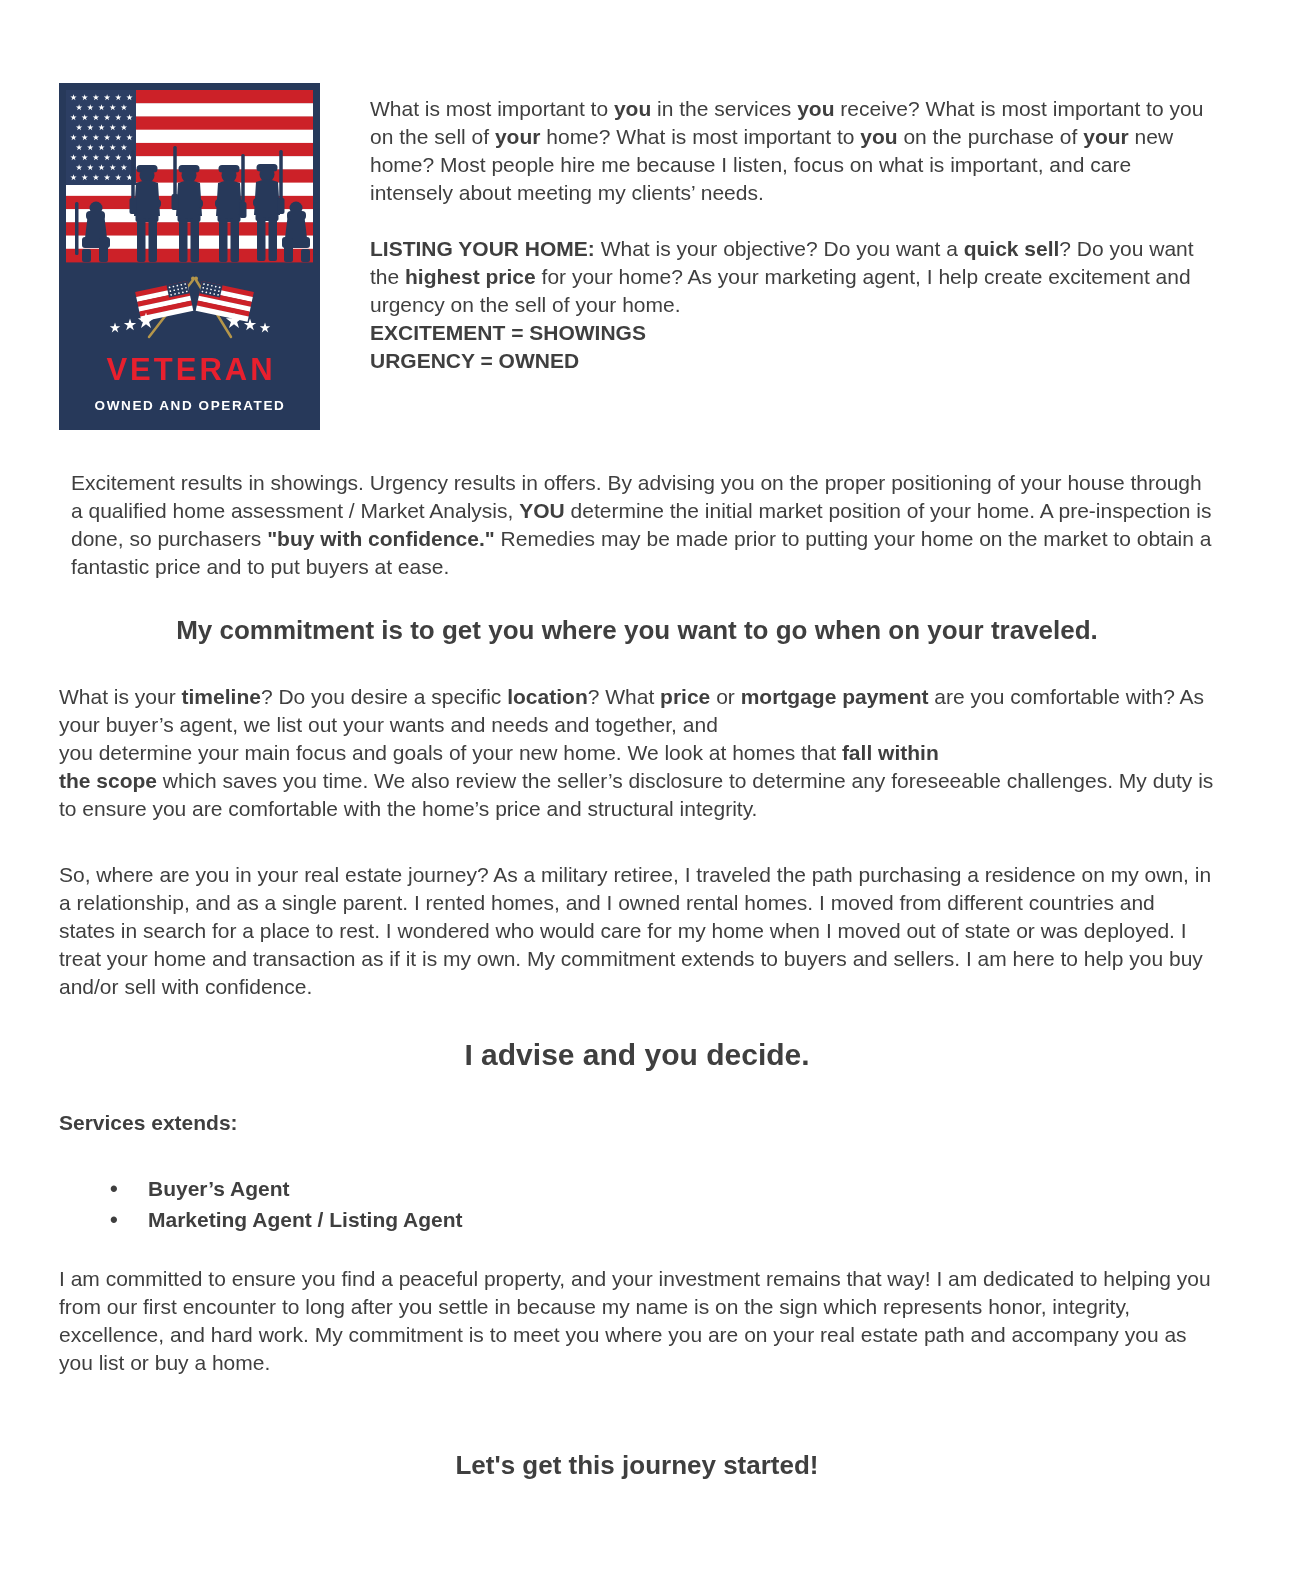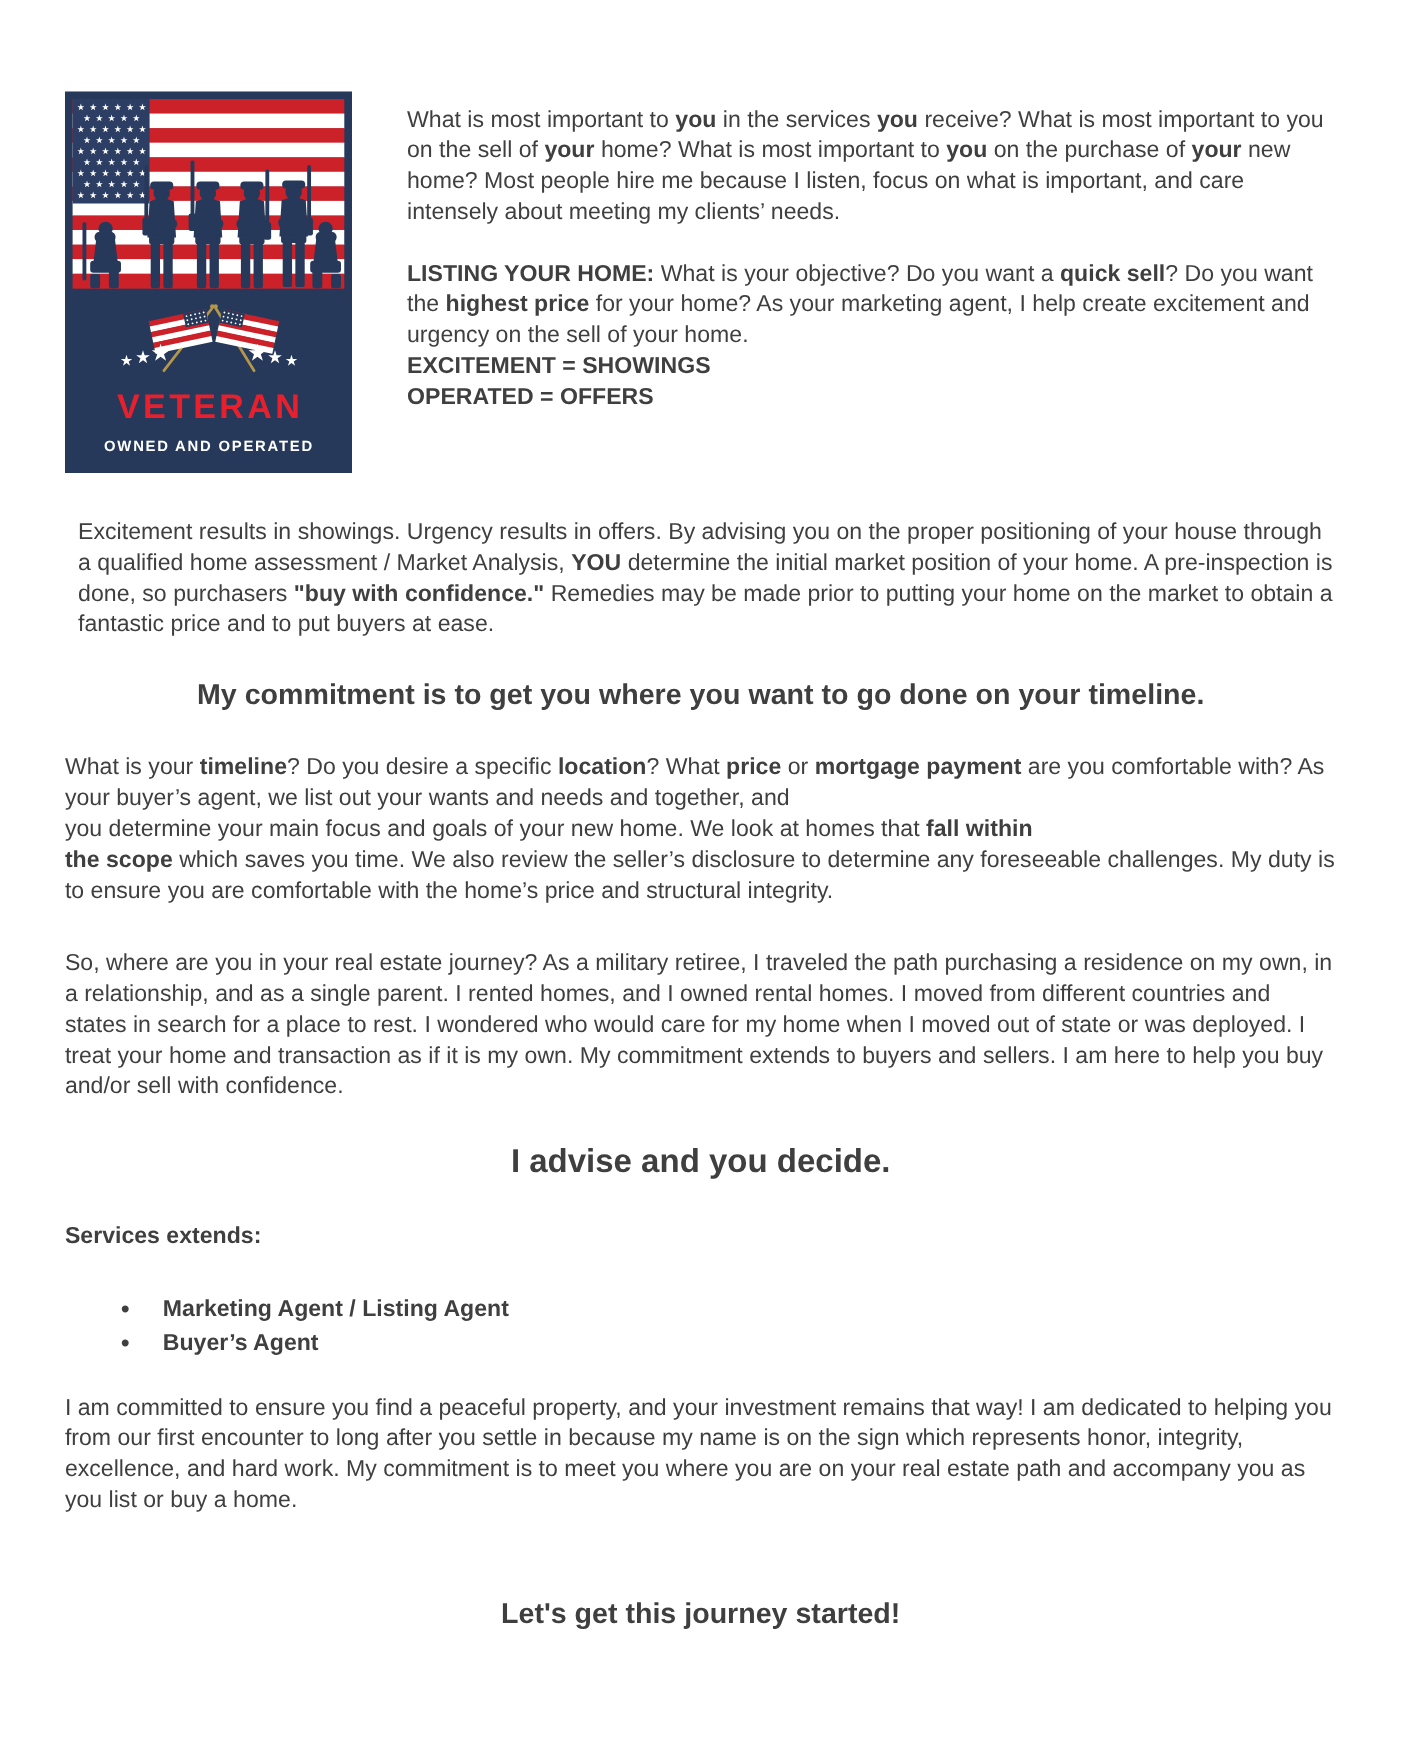--- a/index.html
+++ b/index.html
@@ -251,39 +251,39 @@
         <text class="veteran-text" x="132" y="297">VETERAN</text>
         <text class="owned-text" x="131" y="327">OWNED AND OPERATED</text>
       </svg>
     </div>
 
     <div class="intro-col">
       <p class="p-intro"><span>What is most important to </span><strong>you</strong><span> in the services </span><strong>you</strong><span> receive? What is most important to you on the sell of </span><strong>your</strong><span> home? What is most important to </span><strong>you</strong><span> on the purchase of </span><strong>your</strong><span> new home? Most people hire me because I listen, focus on what is important, and care intensely about meeting my clients’ needs.</span></p>
       <p class="p-listing"><strong>LISTING YOUR HOME:</strong><span> What is your objective? Do you want a </span><strong>quick sell</strong><span>? Do you want the </span><strong>highest price</strong><span> for your home? As your marketing agent, I help create excitement and urgency on the sell of your home.</span></p>
       <div class="slogans">
         <p class="slogan">EXCITEMENT = SHOWINGS</p>
-        <p class="slogan">OPERATED = OFFERS</p>
+        <p class="slogan">URGENCY = OWNED</p>
       </div>
     </div>
   </div>
 
   <p class="p-positioning"><span>Excitement results in showings. Urgency results in offers. By advising you on the proper positioning of your house through a qualified home assessment / Market Analysis, </span><strong>YOU</strong><span> determine the initial market position of your home. A pre-inspection is done, so purchasers </span><strong>"buy with confidence."</strong><span> Remedies may be made prior to putting your home on the market to obtain a fantastic price and to put buyers at ease.</span></p>
 
-  <h2 class="h-commit">My commitment is to get you where you want to go done on your timeline.</h2>
+  <h2 class="h-commit">My commitment is to get you where you want to go when on your traveled.</h2>
 
   <p class="p-timeline"><span>What is your </span><strong>timeline</strong><span>? Do you desire a specific </span><strong>location</strong><span>? What </span><strong>price</strong><span> or </span><strong>mortgage payment</strong><span> are you comfortable with? As your buyer’s agent, we list out your wants and needs and together, and</span><br><span>you determine your main focus and goals of your new home. We look at homes that </span><strong>fall within</strong><br><strong>the scope</strong><span> which saves you time. We also review the seller’s disclosure to determine any foreseeable challenges. My duty is to ensure you are comfortable with the home’s price and structural integrity.</span></p>
 
   <p class="p-journey"><span>So, where are you in your real estate journey? As a military retiree, I traveled the path purchasing a residence on my own, in a relationship, and as a single parent. I rented homes, and I owned rental homes. I moved from different countries and states in search for a place to rest. I wondered who would care for my home when I moved out of state or was deployed. I treat your home and transaction as if it is my own. My commitment extends to buyers and sellers. I am here to help you buy and/or sell with confidence.</span></p>
 
   <h1 class="h-advise">I advise and you decide.</h1>
 
   <p class="services-label">Services extends:</p>
 
   <ul class="services">
+    <li>Buyer’s Agent</li>
     <li>Marketing Agent / Listing Agent</li>
-    <li>Buyer’s Agent</li>
   </ul>
 
   <p class="p-committed"><span>I am committed to ensure you find a peaceful property, and your investment remains that way! I am dedicated to helping you from our first encounter to long after you settle in because my name is on the sign which represents honor, integrity, excellence, and hard work. My commitment is to meet you where you are on your real estate path and accompany you as you list or buy a home.</span></p>
 
   <h1 class="h-start">Let's get this journey started!</h1>
 
 </div>
 
 </body></html>

